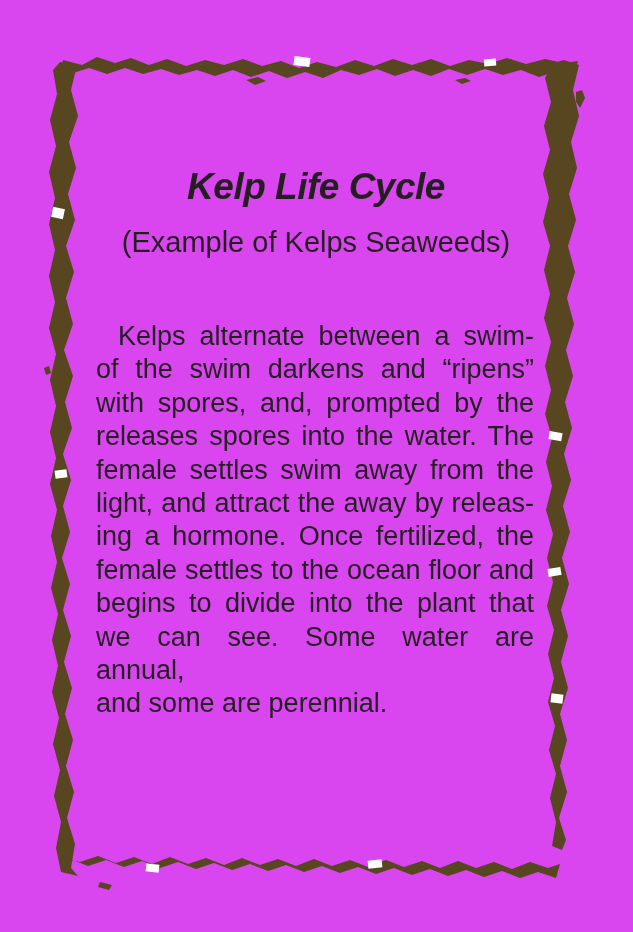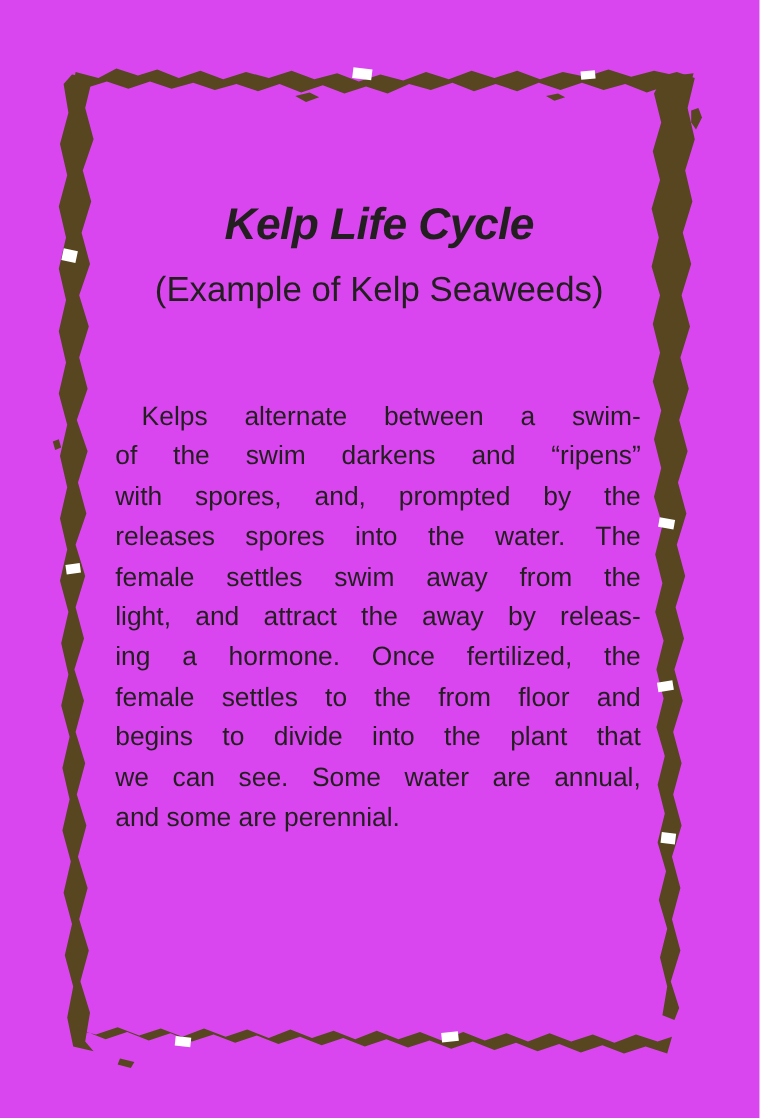--- a/index.html
+++ b/index.html
@@ -22,22 +22,22 @@
     letter-spacing:-0.5px;
     line-height:1.15;
   }
   .subtitle {
     position:absolute; left:46px; top:226px; width:540px;
     text-align:center;
     font-size:29px; font-weight:normal;
     line-height:1.15;
   }
   .para {
-    position:absolute; left:96px; top:330px; width:438px;
-    font-size:22px; line-height:33.4px;
+    position:absolute; left:96px; top:320px; width:438px;
+    font-size:27px; line-height:33.4px;
   }
   .pline {
     text-align:justify;
     text-align-last:justify;
     white-space:normal;
   }
   .pline.indent { text-indent:22px; }
   .pline.last { text-align-last:left; }
 </style>
 </head>
@@ -70,29 +70,29 @@
       <rect x="549" y="432" width="13" height="8" transform="rotate(10 555 436)"></rect>
       <rect x="548" y="568" width="13" height="8" transform="rotate(-9 554 572)"></rect>
       <rect x="551" y="694" width="12" height="9" transform="rotate(7 557 698)"></rect>
       <rect x="146" y="864" width="13" height="8" transform="rotate(6 152 868)"></rect>
       <rect x="368" y="860" width="14" height="8" transform="rotate(-6 375 864)"></rect>
     </g>
   </svg>
 
   <div class="title">Kelp Life Cycle</div>
 
-  <div class="subtitle">(Example of Kelp Seaweeds)</div>
+  <div class="subtitle">(Example of Kelps Seaweeds)</div>
 
   <div class="para">
     <div class="pline indent">Kelps alternate between a swim-</div>
     <div class="pline">of the swim darkens and “ripens”</div>
     <div class="pline">with spores, and, prompted by the</div>
     <div class="pline">releases spores into the water. The</div>
     <div class="pline">female settles swim away from the</div>
     <div class="pline">light, and attract the away by releas-</div>
     <div class="pline">ing a hormone.  Once fertilized, the</div>
-    <div class="pline">female settles to the from floor and</div>
+    <div class="pline">female settles to the ocean floor and</div>
     <div class="pline">begins to divide into the plant that</div>
     <div class="pline">we can see.  Some water are annual,</div>
     <div class="pline last">and some are perennial.</div>
   </div>
 
 </div>
 
 </body></html>

